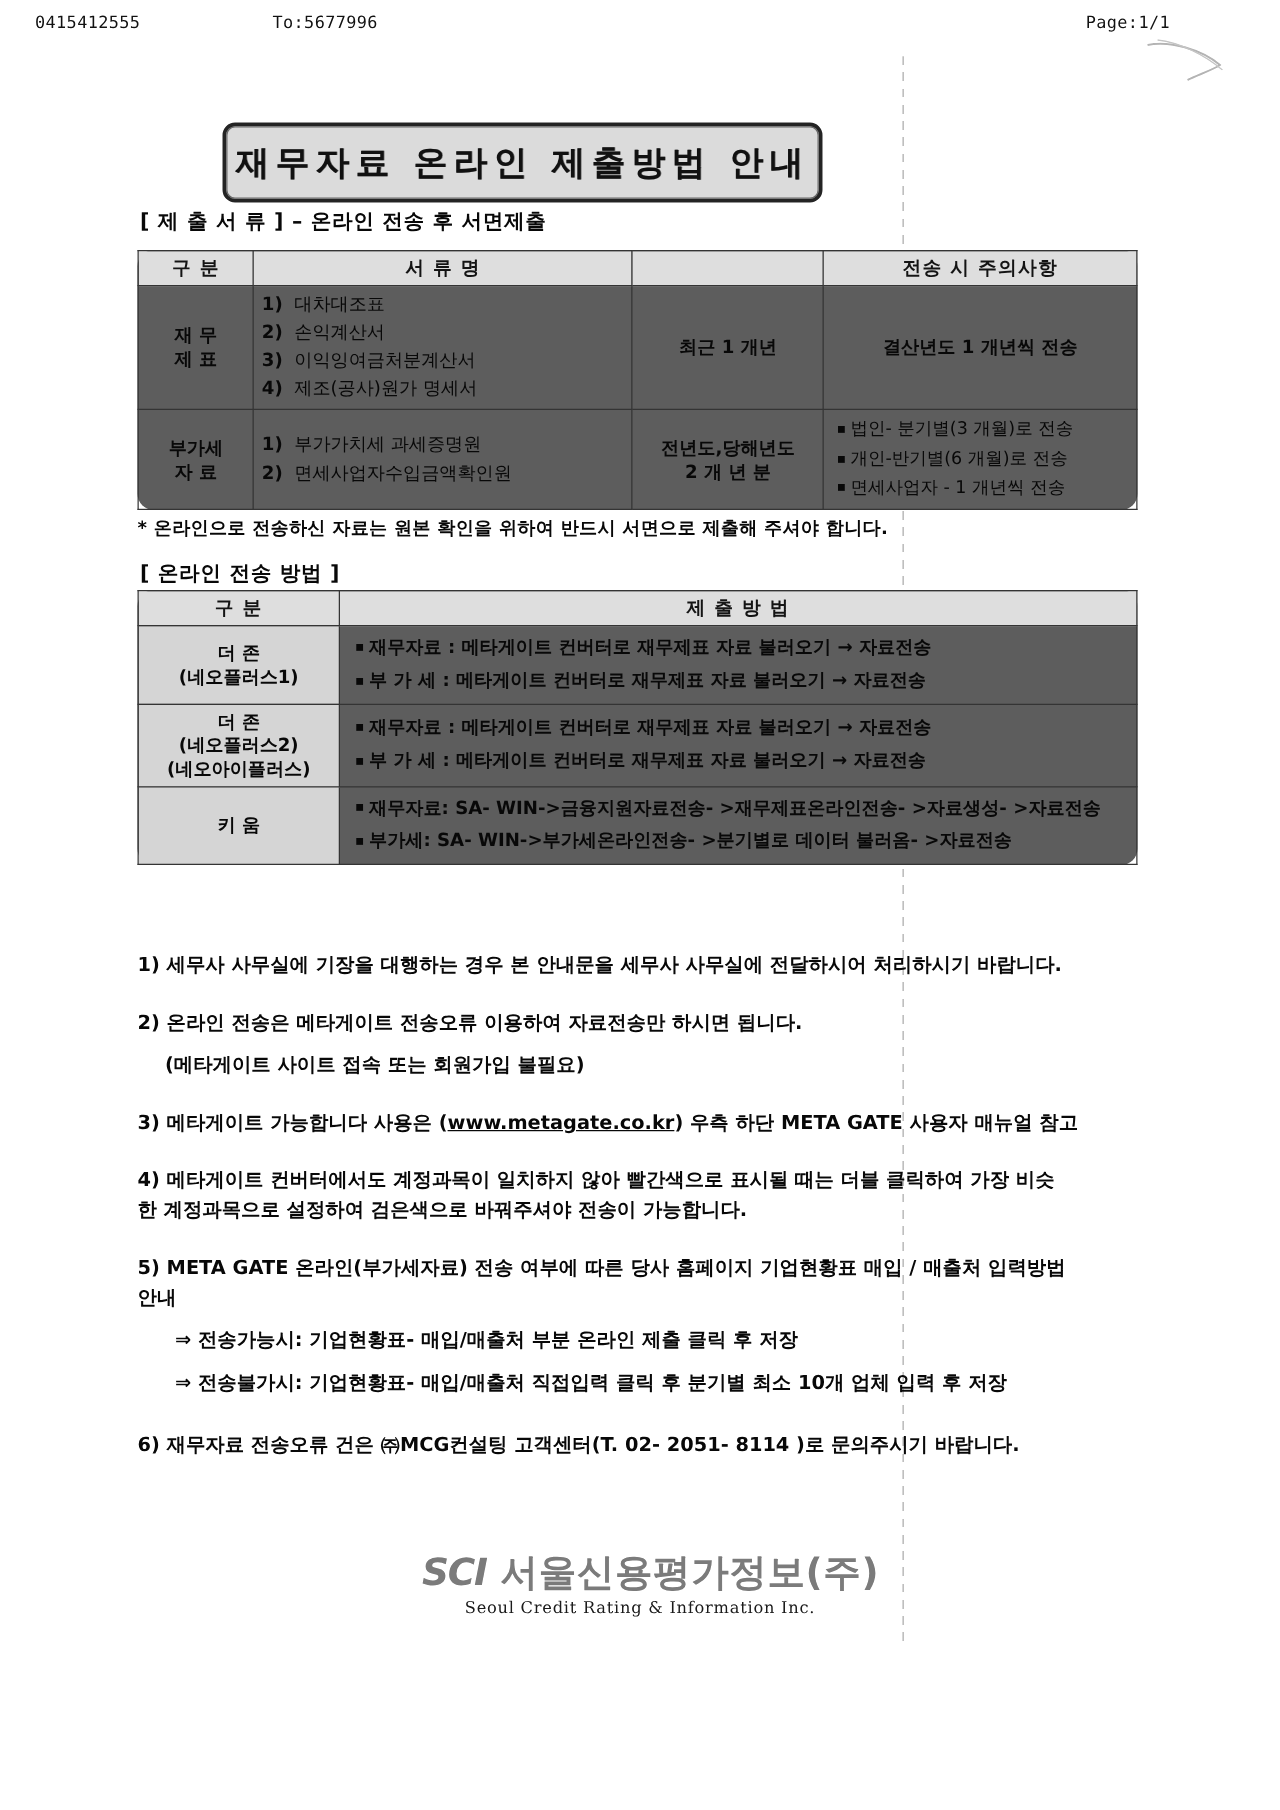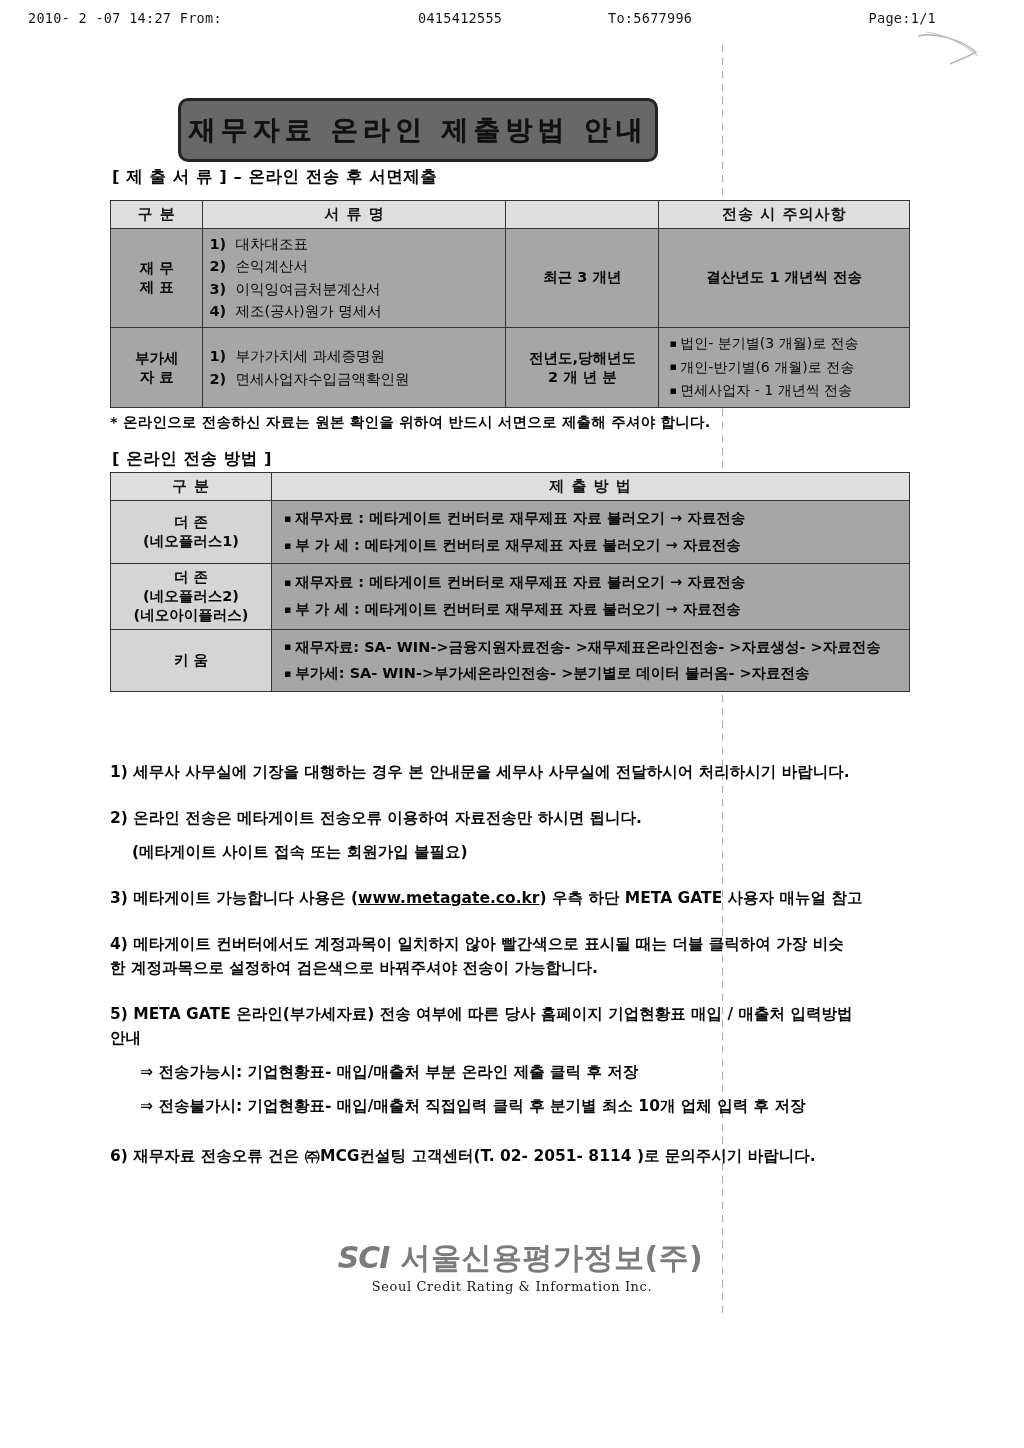--- a/index.html
+++ b/index.html
@@ -67,21 +67,21 @@
     top: 98px;
     left: 178px;
     width: 474px;
     height: 58px;
     border: 3px solid #2b2b2b;
     border-radius: 10px;
     display: flex;
     align-items: center;
     justify-content: center;
     box-shadow: 0 0 0 1px #6a6a6a inset;
-    background: #4d7c0f;
+    background: #86efac;
   }
   .title-banner .t-inner {
     font-size: 27px;
     font-weight: bold;
     letter-spacing: 5px;
     color: #191919;
     text-shadow: 0.6px 0 0 rgba(0,0,0,0.45);
   }
 
   .sec-label {
@@ -90,21 +90,22 @@
     font-weight: bold;
     color: #111;
     letter-spacing: 0.5px;
   }
 
   table.doc {
     position: absolute;
     border-collapse: collapse;
     font-size: 14.5px;
     color: #111;
-    background: #a3a3a3;
+    background: #0f766e;
+    border-radius: 13px;
   }
   table.doc td, table.doc th {
     border: 1.6px solid #3a3a3a;
     padding: 4px 6px;
     vertical-align: middle;
   }
   table.doc th {
     background: #d7d7d5;
     font-weight: bold;
     text-align: center;
@@ -205,21 +206,20 @@
     font-family: "DejaVu Serif", "Liberation Serif", serif;
     color: #222;
   }
 </style>
 </head>
 <body>
 
 <div class="page">
 
   <div class="fax-header">
-    <span class="fh-from">2010- 2 -07 14:27 From:</span>
     <span class="fh-num">0415412555</span>
     <span class="fh-to">To:5677996</span>
     <span class="fh-page">Page:1/1</span>
   </div>
 
   <svg class="scribble" viewBox="0 0 70 40">
     <path d="M4 6 C 22 2, 48 10, 62 22 C 56 26, 44 30, 36 34" fill="none" stroke="#555" stroke-width="1.6"></path>
     <path d="M12 2 C 30 4, 50 14, 64 26" fill="none" stroke="#777" stroke-width="1.1"></path>
   </svg>
 
@@ -243,21 +243,21 @@
       <td class="c b">
         <span>재 무</span><br>
         <span>제 표</span>
       </td>
       <td>
         <span class="list-line"><span class="num">1)</span><span>대차대조표</span></span>
         <span class="list-line"><span class="num">2)</span><span>손익계산서</span></span>
         <span class="list-line"><span class="num">3)</span><span>이익잉여금처분계산서</span></span>
         <span class="list-line"><span class="num">4)</span><span>제조(공사)원가 명세서</span></span>
       </td>
-      <td class="c b">최근 3 개년</td>
+      <td class="c b">최근 1 개년</td>
       <td class="c b">결산년도 1 개년씩 전송</td>
     </tr>
     <tr>
       <td class="c b">
         <span>부가세</span><br>
         <span>자 료</span>
       </td>
       <td>
         <span class="list-line"><span class="num">1)</span><span>부가가치세 과세증명원</span></span>
         <span class="list-line"><span class="num">2)</span><span>면세사업자수입금액확인원</span></span>

